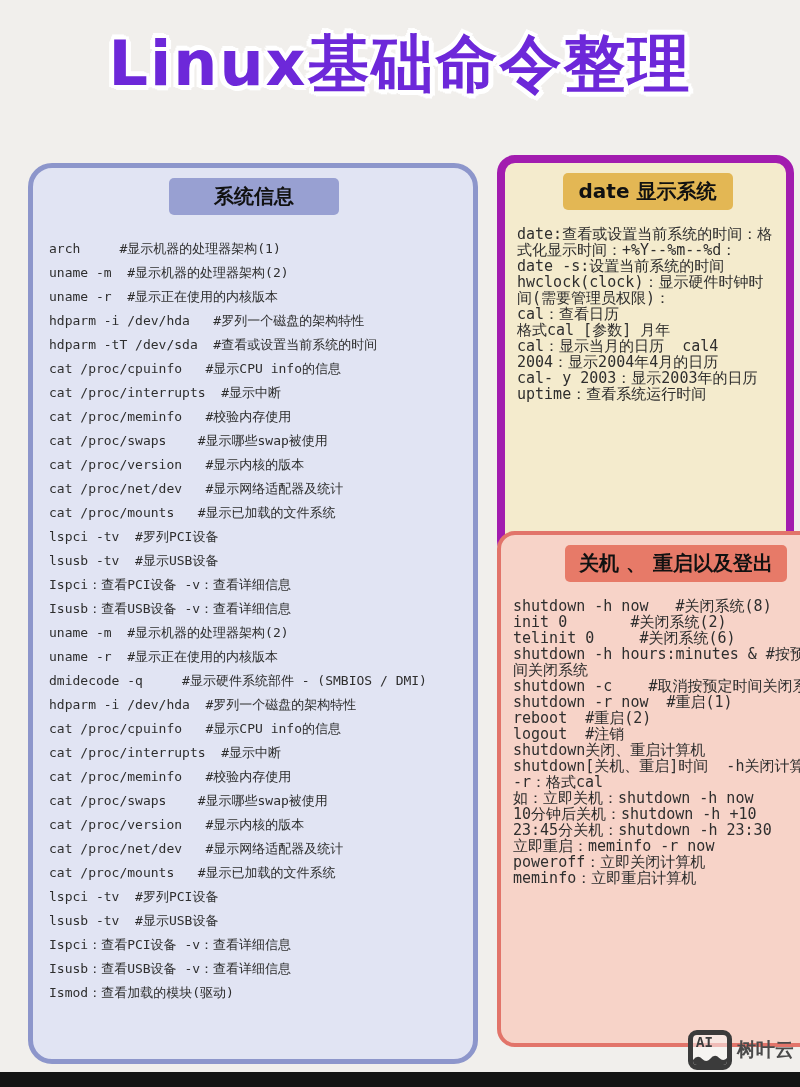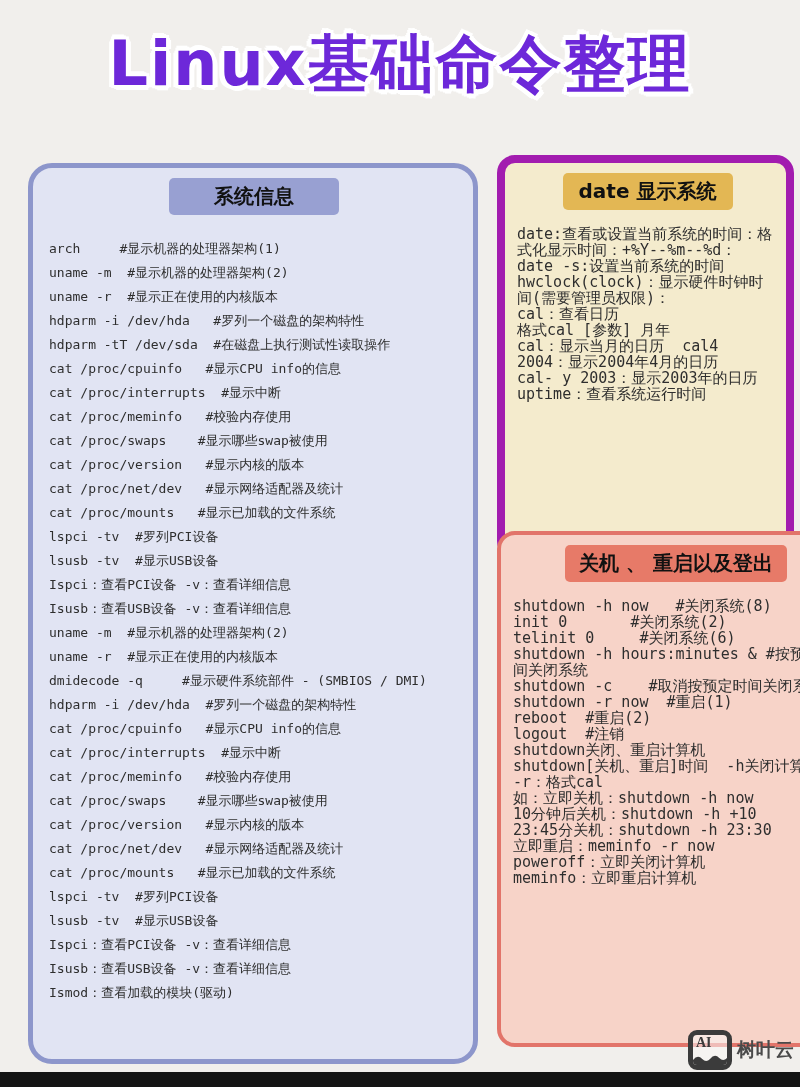--- a/index.html
+++ b/index.html
@@ -92,21 +92,21 @@
     width:44px; height:40px;
     border:5px solid #3b3b3b;
     border-radius:9px;
     background:rgba(250,248,246,0.55);
     box-sizing:border-box;
     overflow:hidden;
   }
   .wm-ai {
     position:absolute; top:0; left:3px;
     font-weight:bold; font-size:14px; color:#3b3b3b;
-    font-family:Liberation Serif, serif;
+    font-family:Liberation Mono, monospace;
   }
   .wm-wave { position:absolute; bottom:-1px; left:0; width:100%; height:16px; }
   .wm-brand {
     font-size:19px; font-weight:bold; color:#4a4a4a;
     font-family:"DejaVu Sans", sans-serif;
     text-align:right;
   }
 
   
   .bottom-bar {
@@ -127,21 +127,21 @@
     <div class="lines">
 
         <div class="line">arch     #显示机器的处理器架构(1)</div>
 
         <div class="line">uname -m  #显示机器的处理器架构(2)</div>
 
         <div class="line">uname -r  #显示正在使用的内核版本</div>
 
         <div class="line">hdparm -i /dev/hda   #罗列一个磁盘的架构特性</div>
 
-        <div class="line">hdparm -tT /dev/sda  #在磁盘上执行测试性读取操作</div>
+        <div class="line">hdparm -tT /dev/sda  #查看或设置当前系统的时间</div>
 
         <div class="line">cat /proc/cpuinfo   #显示CPU info的信息</div>
 
         <div class="line">cat /proc/interrupts  #显示中断</div>
 
         <div class="line">cat /proc/meminfo   #校验内存使用</div>
 
         <div class="line">cat /proc/swaps    #显示哪些swap被使用</div>
 
         <div class="line">cat /proc/version   #显示内核的版本</div>

